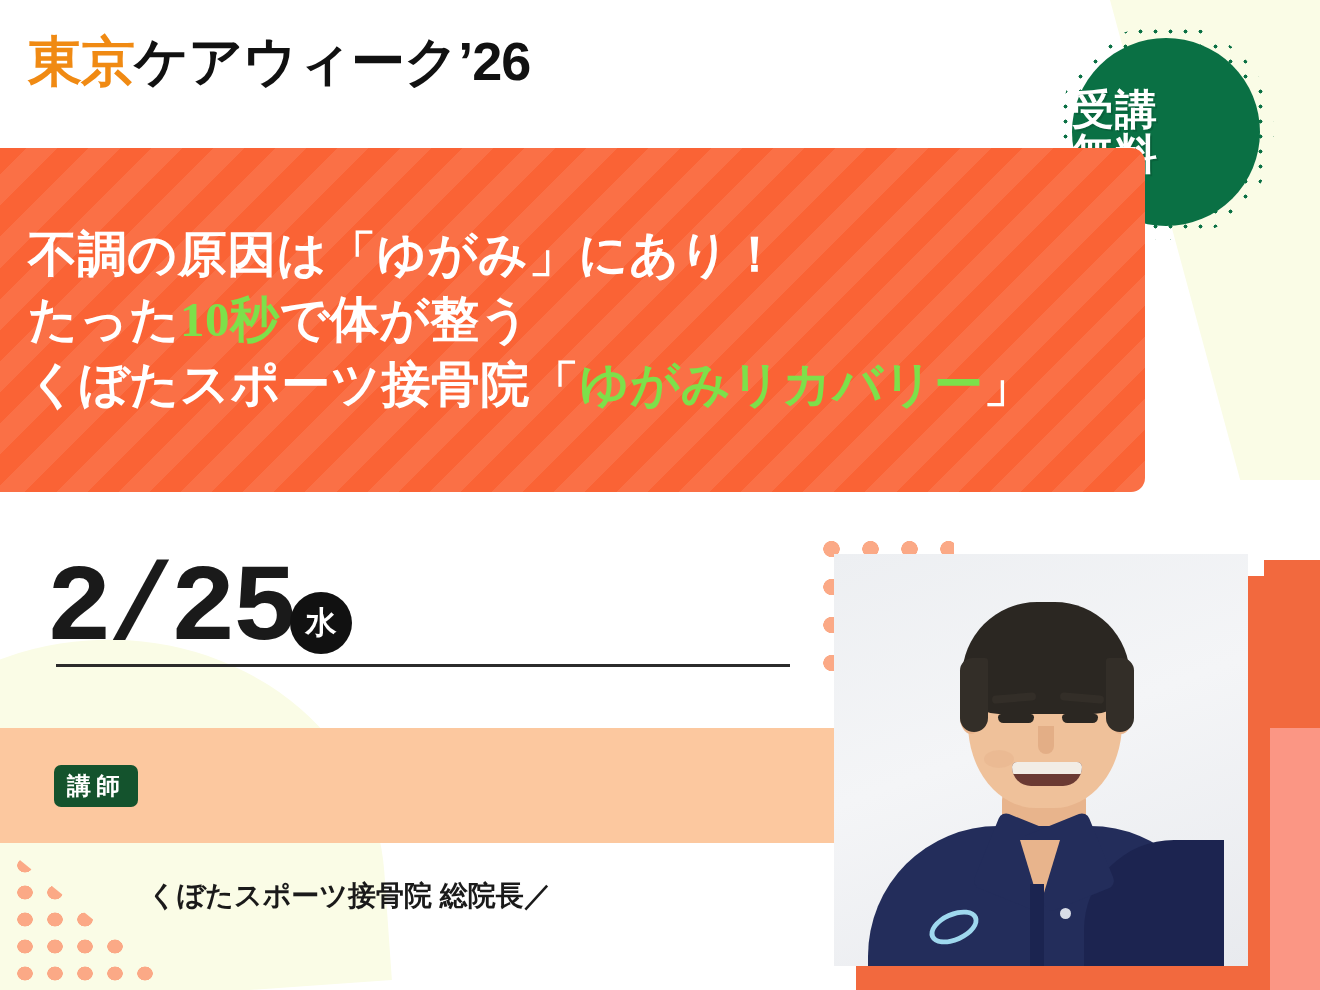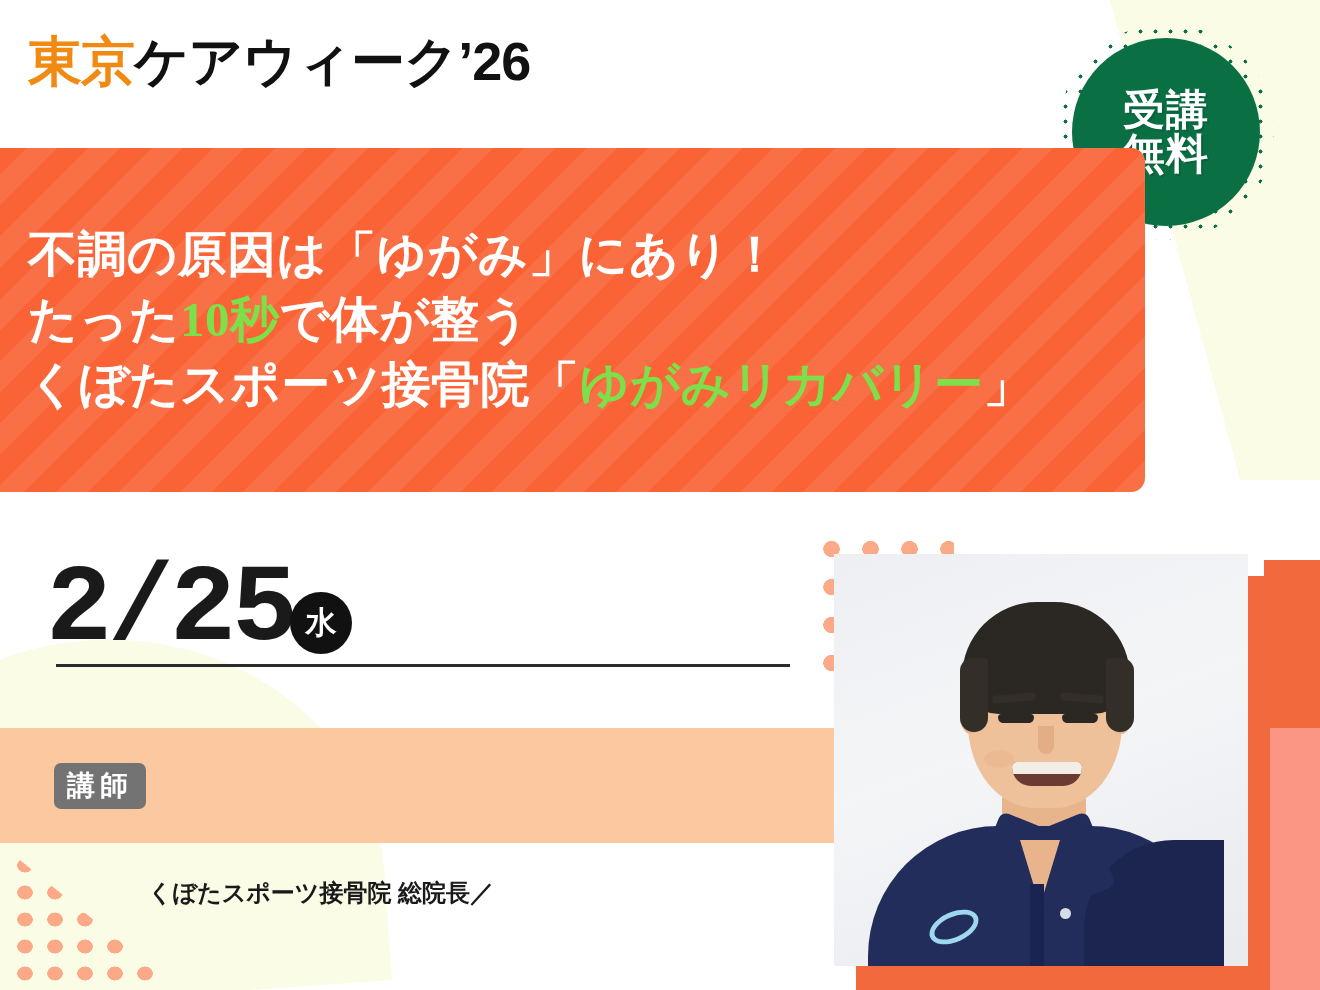--- a/index.html
+++ b/index.html
@@ -51,21 +51,21 @@
   .badge-dots{
     position:absolute;left:0;top:0;width:216px;height:216px;border-radius:50%;
     background-image:radial-gradient(#0A7044 1.9px, transparent 2.1px);
     background-size:15px 15px;
     -webkit-mask-image:radial-gradient(circle at 50% 50%, transparent 0 92px, #000 93px 108px, transparent 109px);
     mask-image:radial-gradient(circle at 50% 50%, transparent 0 92px, #000 93px 108px, transparent 109px);
   }
   .badge-circle{
     position:absolute;left:14px;top:14px;width:188px;height:188px;border-radius:50%;
     background:#0A7044;
-    display:flex;flex-direction:column;align-items:center;justify-content:center;
+    display:flex;flex-direction:column;align-items:flex-start;justify-content:center;
   }
   .badge-circle span{
     display:block;color:#FFFFFF;font-weight:bold;font-size:42px;line-height:1.05;
     letter-spacing:1px;text-shadow:2px 2px 0 rgba(0,0,0,.12);
   }
 
   
   .title-band{
     position:absolute;left:-10px;top:148px;width:1155px;height:344px;
     background-color:#FA6335;
@@ -105,33 +105,33 @@
     position:absolute;left:56px;top:664px;width:734px;height:3px;background:#2B2B2B;
   }
 
   
   .speaker-band{
     position:absolute;left:0;top:728px;width:838px;height:115px;
     background:#FCC89F;
     display:flex;align-items:center;padding-left:54px;box-sizing:border-box;
   }
   .speaker-chip{
-    background:#737373;color:#FFFFFF;border-radius:7px;
-    padding:9px 13px;font-size:28px;font-weight:bold;letter-spacing:5px;
+    background:#14532d;color:#FFFFFF;border-radius:7px;
+    padding:9px 13px;font-size:24px;font-weight:bold;letter-spacing:5px;
     line-height:1;margin-right:26px;
   }
   .speaker-name{
     font-size:50px;font-weight:bold;color:#1A1A1A;letter-spacing:2px;white-space:nowrap;
   }
   .speaker-suffix{font-size:26px;font-weight:bold;margin-left:5px;}
 
   
   .affiliation{
     position:absolute;left:148px;top:872px;width:640px;
-    font-size:24px;font-weight:bold;color:#1A1A1A;line-height:1.72;
+    font-size:28px;font-weight:bold;color:#1A1A1A;line-height:1.72;
   }
 
   
   .corner-dots{
     position:absolute;left:10px;top:852px;width:160px;height:130px;
     background-image:radial-gradient(#FBA986 7.5px, transparent 8px);
     background-size:30px 27px;
     clip-path:polygon(0 100%,100% 100%,0 0);
   }
 

